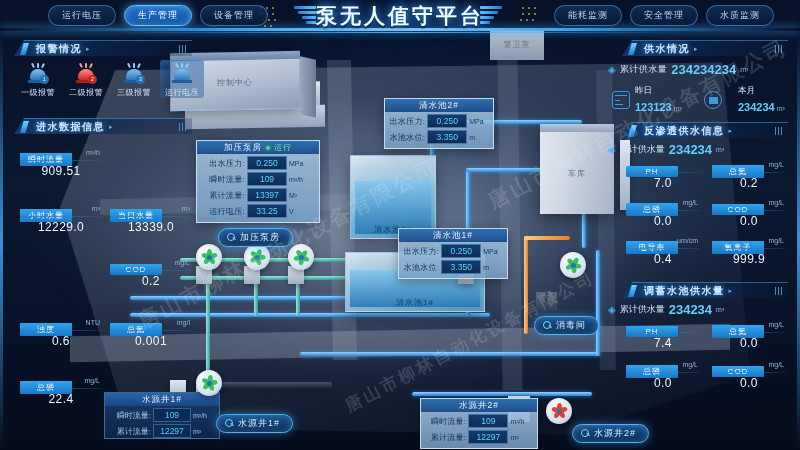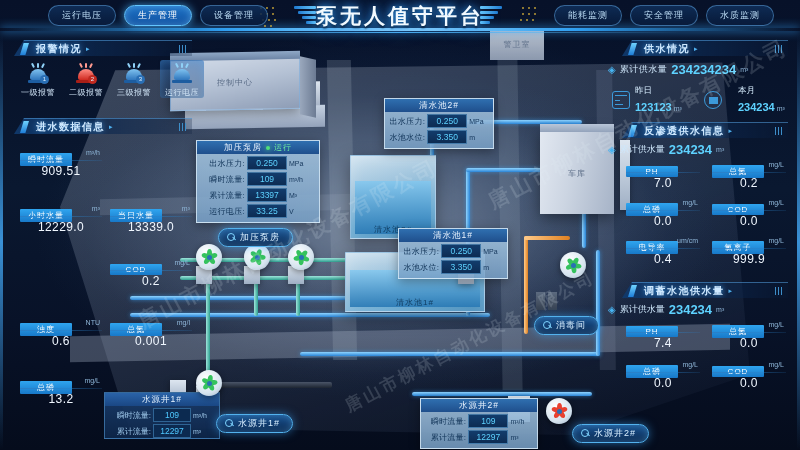--- a/index.html
+++ b/index.html
@@ -585,21 +585,21 @@
     <span class="chip">总氮</span>
     <span class="unit">mg/l</span>
     <span class="rule"></span>
     <span class="val">0.001</span>
   </div>
 
   <div class="fld" style="left:20px;top:376px;width:82px;">
     <span class="chip">总磷</span>
     <span class="unit">mg/L</span>
     <span class="rule"></span>
-    <span class="val">13.2</span>
+    <span class="val">22.4</span>
   </div>
 
   <div class="ph" style="left:622px;top:40px;width:166px;">
     <span class="t">供水情况</span>
     <span class="ar">▸</span>
     <span class="ticks">
         <u></u>
         <u></u>
         <u></u>
       </span>

